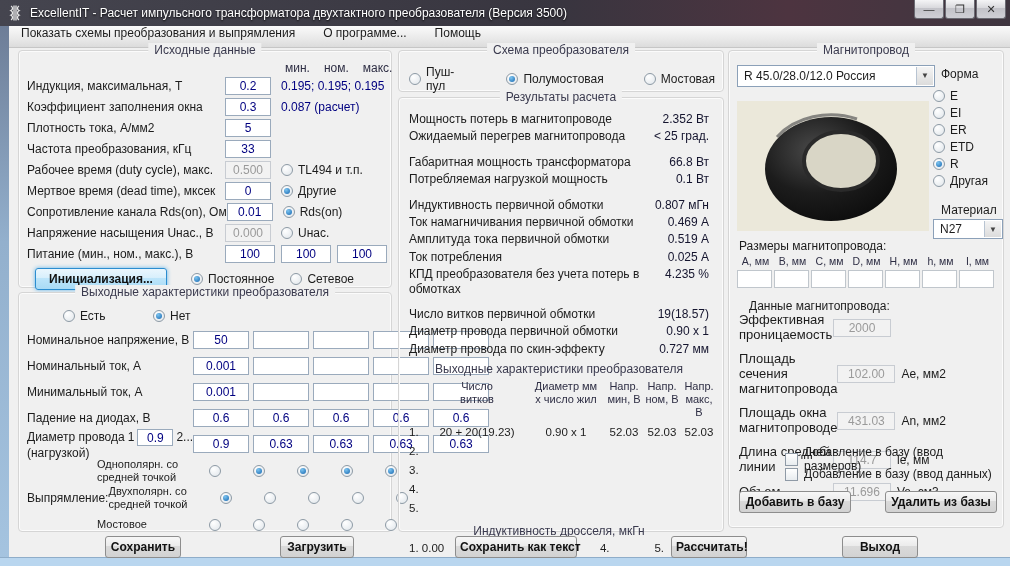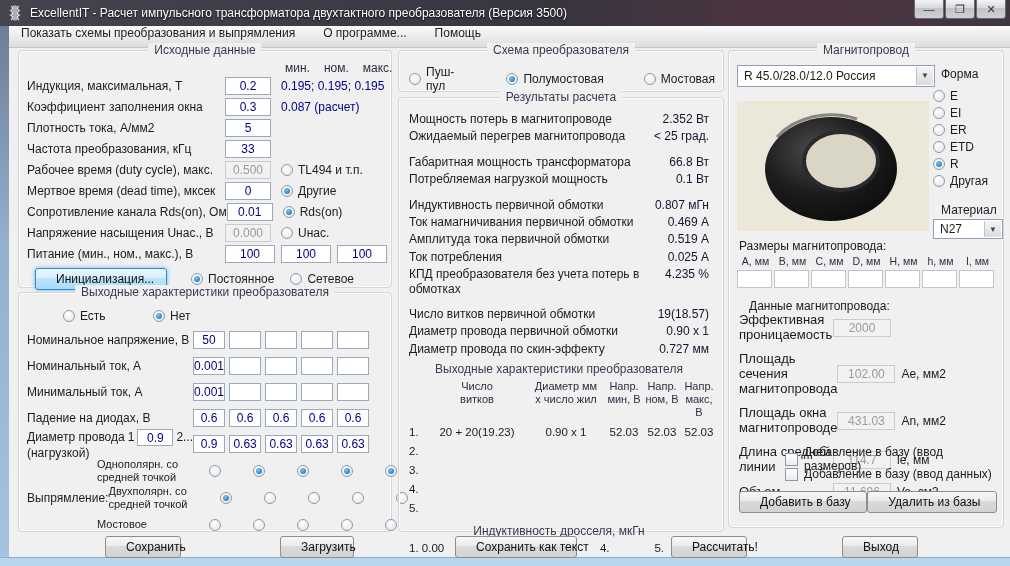--- a/index.html
+++ b/index.html
@@ -44,23 +44,23 @@
   .radio { display:inline-block; width:12px; height:12px; border-radius:50%;
     border:1px solid #8d9aa5; background:radial-gradient(circle at 35% 30%,#fff,#dfe5ea);
     vertical-align:middle; position:relative; flex:0 0 auto; }
   .radio.on::after { content:""; position:absolute; left:2px; top:2px; width:6px; height:6px;
     border-radius:50%; background:radial-gradient(circle at 35% 30%,#7cc4f0,#1767b0); }
   .chk { display:inline-block; width:13px; height:13px; border:1px solid #8f9aa6;
     background:linear-gradient(#fff,#e8ecef); vertical-align:middle; flex:0 0 auto; }
   .rlabel { margin-left:5px; vertical-align:middle; }
 
   
-  .btn { display:inline-block; height:22px; padding:0 20px; border:1px solid #8d8d8d;
+  .btn { display:inline-block; height:22px; padding:0 4px; border:1px solid #8d8d8d;
     border-radius:3px; background:linear-gradient(#f7f7f7,#ebebeb 45%,#dadada 46%,#d2d2d2);
-    font-size:12px; color:#111; text-align:center; line-height:20px; white-space:nowrap; }
+    font-size:12px; color:#111; text-align:center; line-height:20px; white-space:nowrap;font-weight:bold; }
   .btn.focus { border-color:#2b8dd0; box-shadow:0 0 4px #62b4e8;
     background:linear-gradient(#eaf6fd,#d7effc 45%,#bde5fa 46%,#a9dbf6); }
 
   
   .dd { position:relative; background:#fff; border:1px solid #8ba0b8; height:22px;
     line-height:20px; padding-left:6px; color:#1c1c1c; }
   .dd .arr { position:absolute; right:1px; top:1px; bottom:1px; width:17px;
     background:linear-gradient(#f4f4f4,#dcdcdc); border-left:1px solid #b8c4d2;
     font-size:8px; color:#444; text-align:center; line-height:18px; }
 
@@ -78,21 +78,21 @@
   .initrow .btn { margin-left:8px; width:132px; }
   .initrow .ropt { margin-left:24px; display:flex; align-items:center; }
   .initrow .ropt + .ropt { margin-left:16px; }
 
   
   .g2 { left:18px; top:292px; width:374px; height:240px; }
   .rows2 { position:absolute; left:8px; top:12px; width:358px; }
   .row2 { display:flex; align-items:center; height:26px; }
   .row2 .lab { flex:0 0 166px; white-space:nowrap; }
   .cells5 { display:flex; gap:4px; }
-  .cells5 .inp { width:32px; }
+  .cells5 .inp { width:56px; }
   .stabrow { height:22px; }
   .stabrow .ropt { display:flex; align-items:center; width:90px; }
   .dia-lab { flex:0 0 166px; display:flex; flex-direction:column; justify-content:center; }
   .dia-l1 { display:flex; align-items:center; gap:3px; white-space:nowrap; }
   .dia-l1 .inp { width:36px; height:17px; }
   .rect-row { display:flex; align-items:center; height:27px; }
   .rect-side { flex:0 0 70px; white-space:nowrap; }
   .rect-cap { flex:0 0 96px; font-size:11px; line-height:1.15; color:#1c1c1c; }
   .rcells { display:flex; }
   .rcell { width:44px; text-align:center; }

